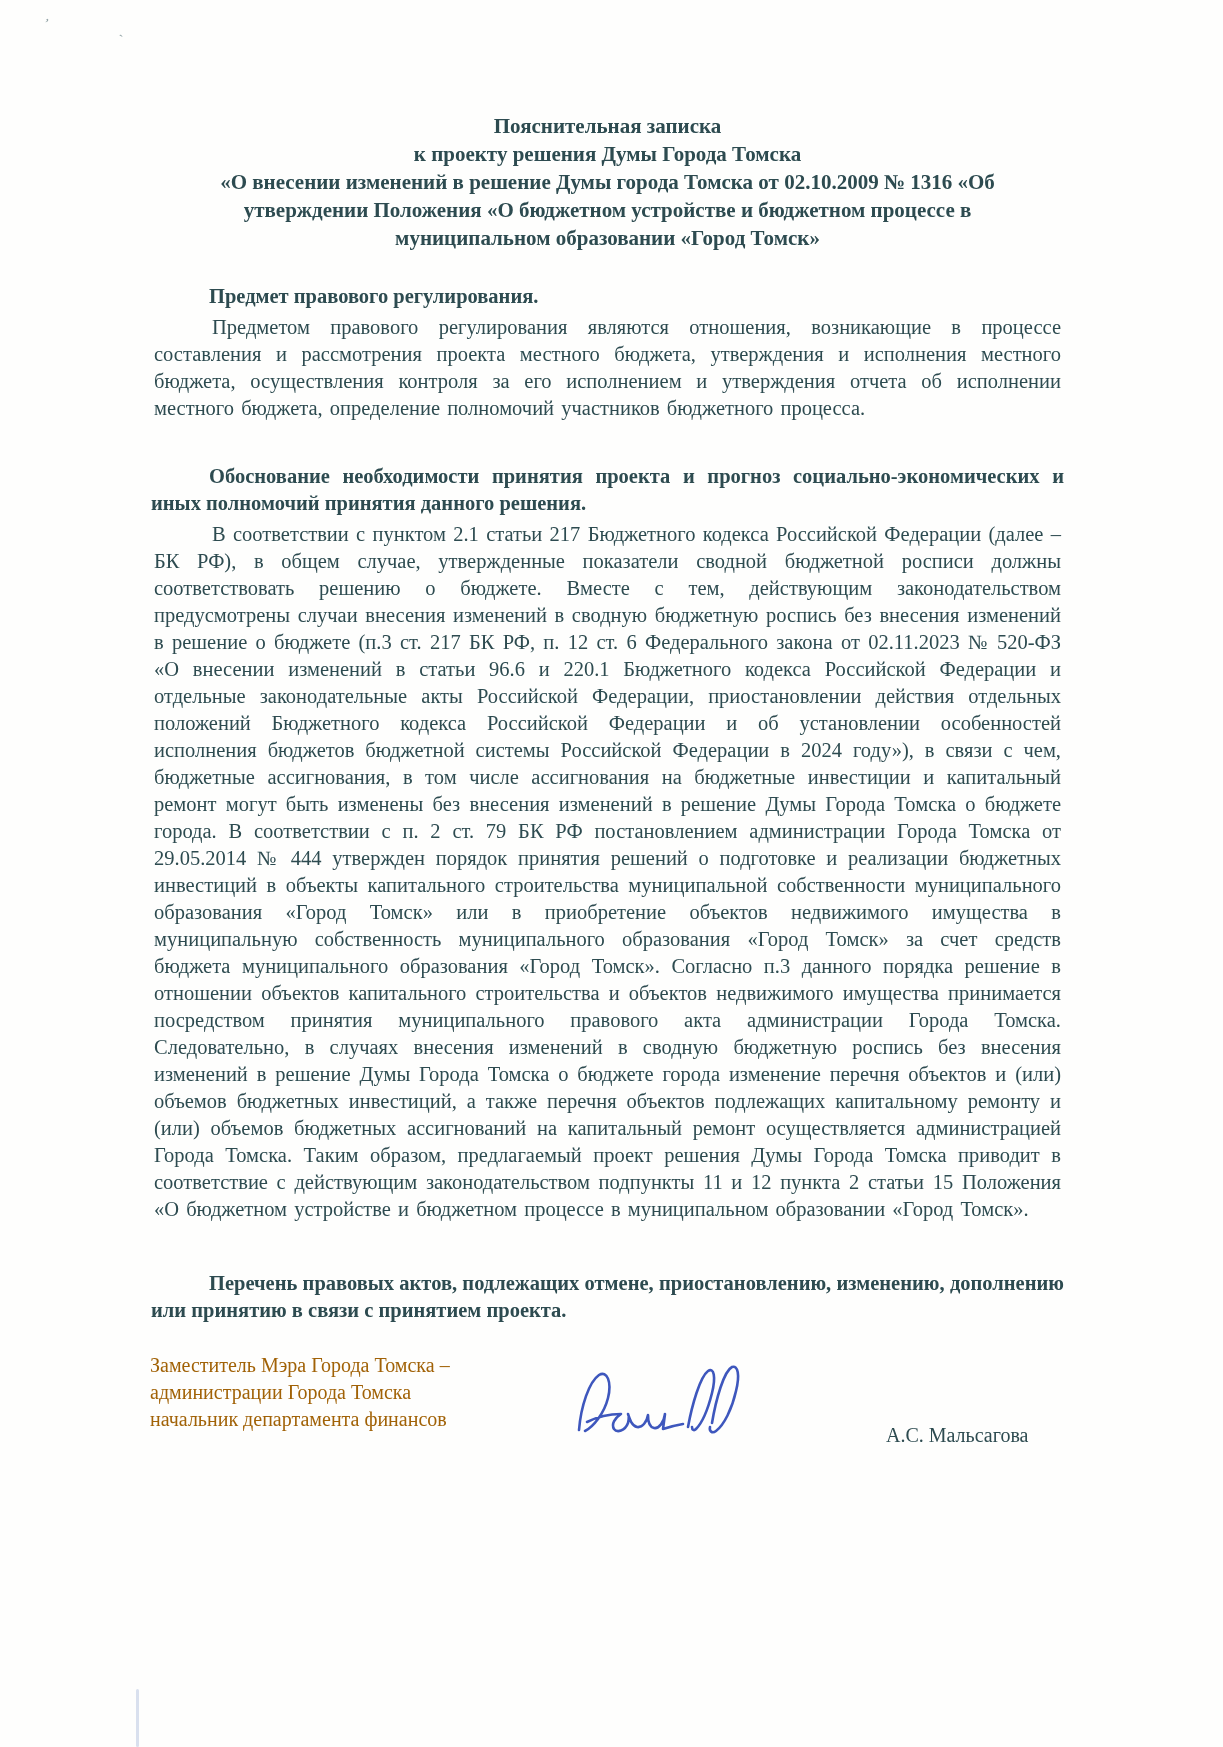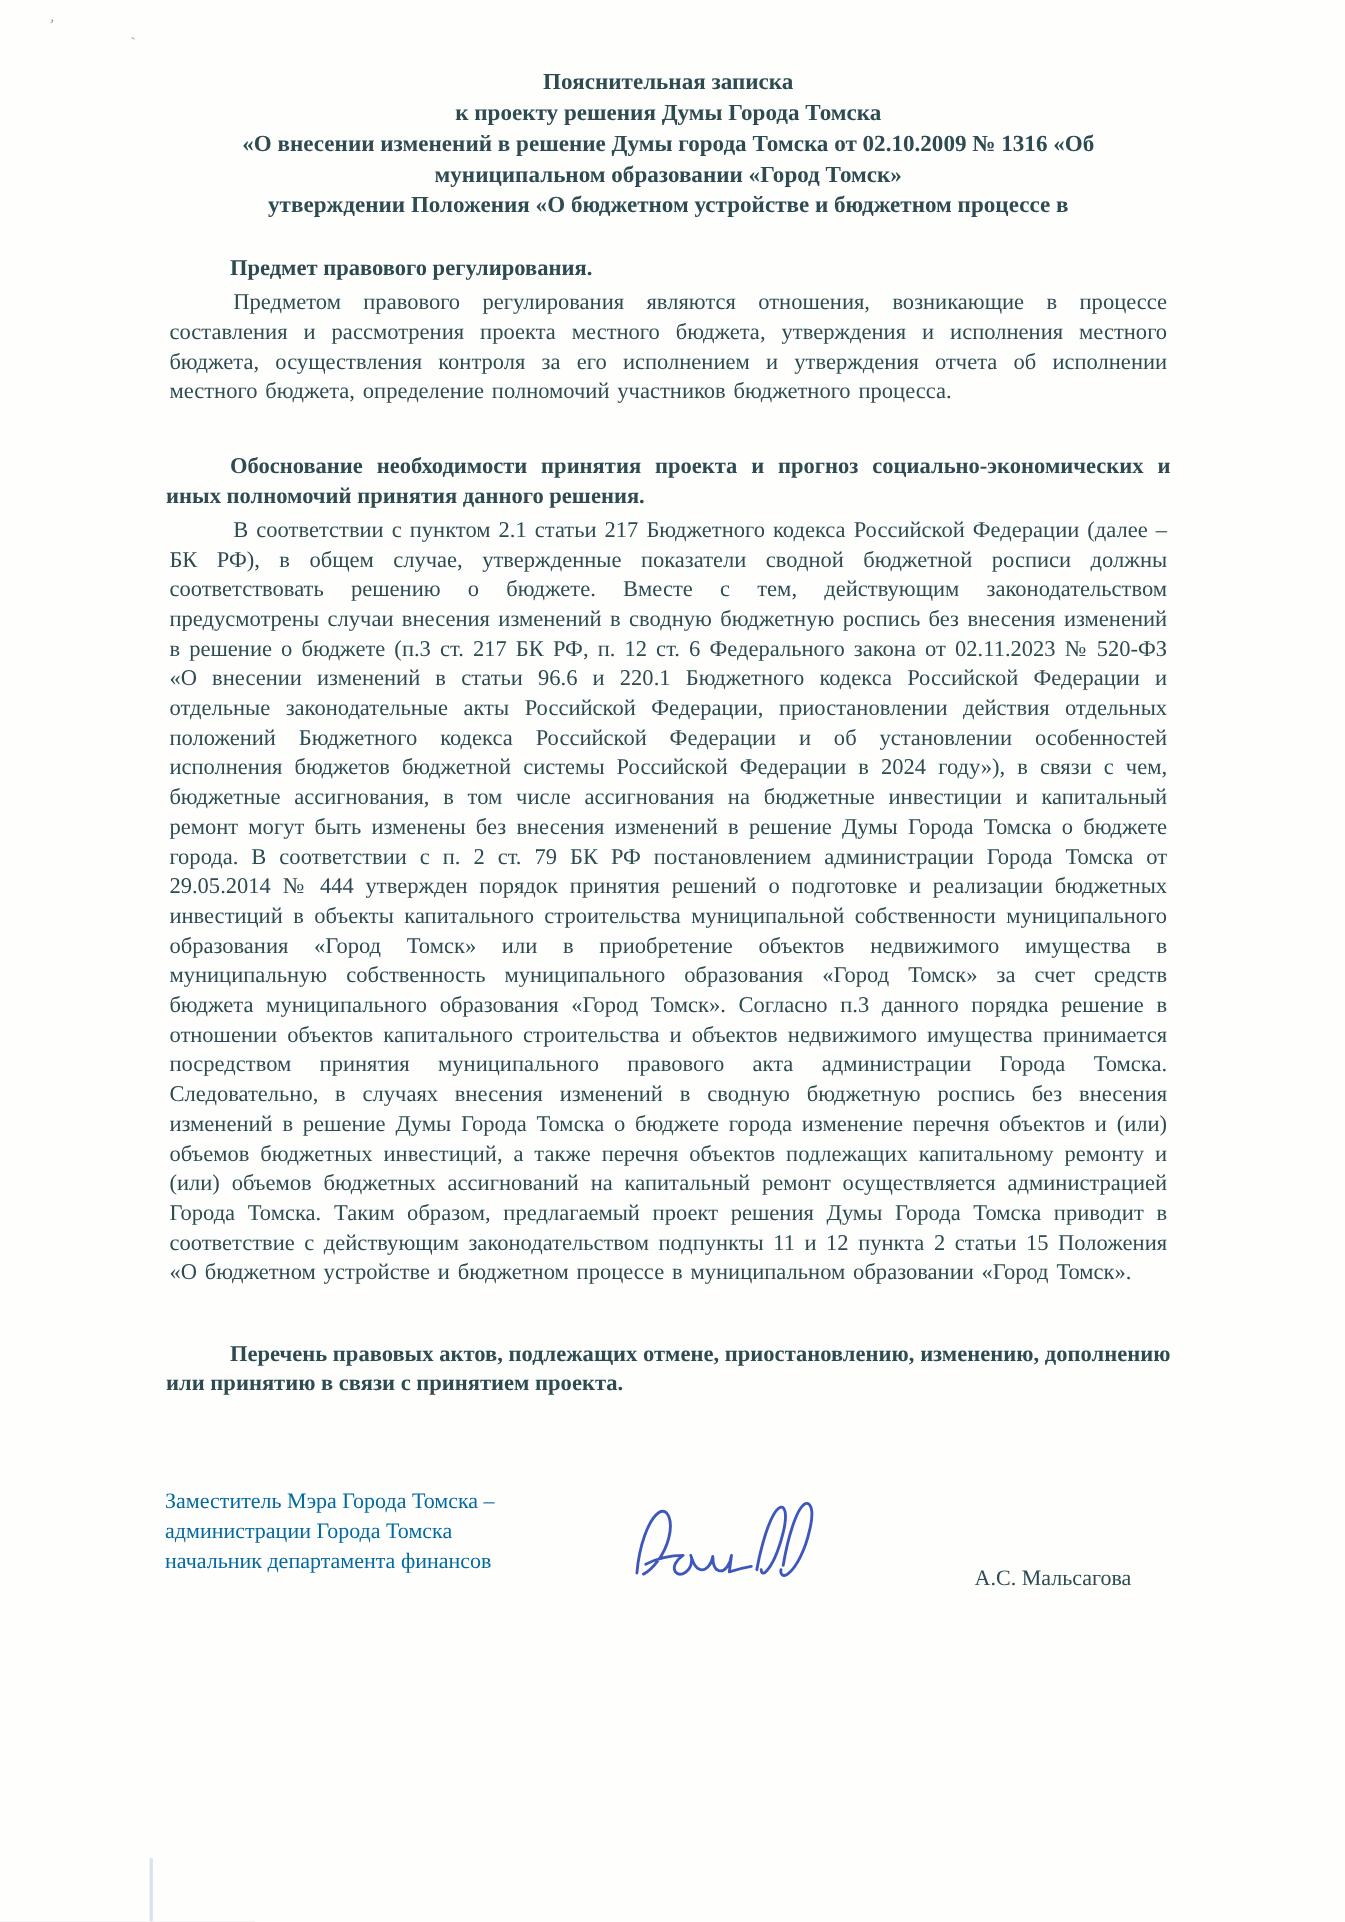--- a/index.html
+++ b/index.html
@@ -11,21 +11,21 @@
     position: relative;
     width: 1223px;
     height: 1747px;
     margin: 0 auto;
     background: #fefefd;
     font-family: "Liberation Serif", "DejaVu Serif", serif;
     color: #2d4b50;
     overflow: hidden;
   }
   .content {
-    padding: 60px 158px 0 150px;
+    padding: 112px 158px 0 150px;
   }
   .title-block {
     text-align: center;
     font-weight: bold;
     font-size: 21px;
     line-height: 28px;
     margin: 0 28px;
   }
   .section {
     font-size: 20.5px;
@@ -51,21 +51,21 @@
     left: 150px;
     right: 158px;
     top: 1352px;
     display: flex;
     align-items: flex-start;
   }
   .sig-left {
     font-size: 20px;
     line-height: 27px;
     width: 360px;
-    color: #0369a1;
+    color: #a16207;
   }
   .sig-script {
     margin-left: 55px;
     margin-top: 8px;
   }
   .sig-name {
     font-size: 20px;
     line-height: 27px;
     margin-left: 111px;
     margin-top: 70px;
@@ -99,22 +99,22 @@
 
   <span class="scan-mark m1">ʼ</span>
   <span class="scan-mark m2">ˏ</span>
 
   <div class="content">
 
     <div class="title-block">
       <div>Пояснительная записка</div>
       <div>к проекту решения Думы Города Томска</div>
       <div>«О внесении изменений в решение Думы города Томска от 02.10.2009 № 1316 «Об</div>
+      <div>утверждении Положения «О бюджетном устройстве и бюджетном процессе в</div>
       <div>муниципальном образовании «Город Томск»</div>
-      <div>утверждении Положения «О бюджетном устройстве и бюджетном процессе в</div>
     </div>
 
     <div class="gap-s"></div>
 
     <div class="section">
       <p class="section-heading">Предмет правового регулирования.</p>
       <p class="body-par">Предметом правового регулирования являются отношения, возникающие в процессе составления и рассмотрения проекта местного бюджета, утверждения и исполнения местного бюджета, осуществления контроля за его исполнением и утверждения отчета об исполнении местного бюджета, определение полномочий участников бюджетного процесса.</p>
     </div>
 
     <div class="gap-m"></div>

